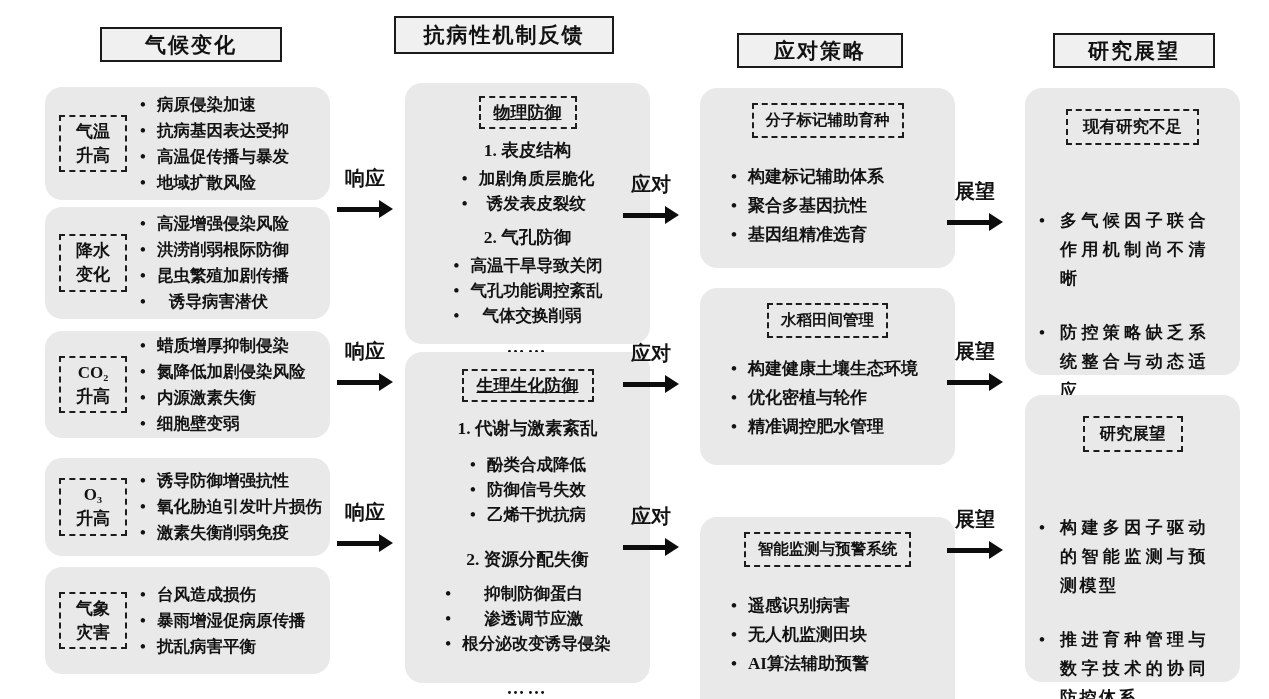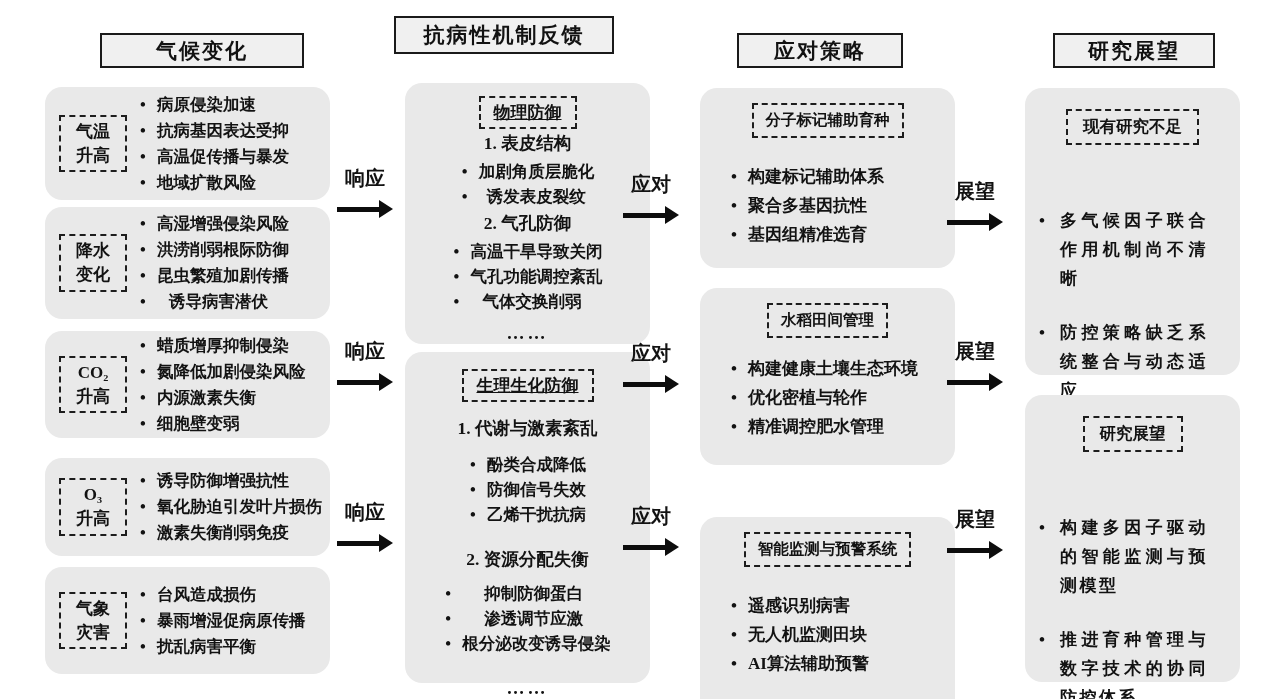--- a/index.html
+++ b/index.html
@@ -25,21 +25,21 @@
   .tagbox {
     flex:0 0 auto; border:2px dashed #1d1d1d; padding:3px 7px; min-width:50px;
     text-align:center; font-weight:bold; font-size:17px; line-height:1.4; background:transparent;
   }
   .c1 .bullets { flex:1 1 auto; margin-left:12px; }
   .b { position:relative; padding-left:18px; font-weight:bold; font-size:16.5px; line-height:26px; white-space:nowrap; }
   .b::before { content:"•"; position:absolute; left:1px; top:0; }
   
   .c2 { left:405px; width:245px; display:flex; flex-direction:column; align-items:center; }
   .tag2 { border:2px dashed #1d1d1d; padding:3px 13px; font-weight:bold; font-size:17px; margin-top:13px; text-align:center;text-decoration:underline; }
-  .sub { font-weight:bold; font-size:17.5px; margin-top:2px; }
+  .sub { font-weight:bold; font-size:17.5px; margin-top:9px; }
   .list2 { display:flex; flex-direction:column; align-items:flex-start; margin-top:4px; }
   .list2 .b { line-height:25px; }
   .more { font-weight:bold; font-size:18px; margin-top:9px; letter-spacing:3px; }
   
   .c3 { left:700px; width:255px; display:flex; flex-direction:column; align-items:center; }
   .tag3 { border:2px dashed #1d1d1d; padding:5px 12px; font-weight:bold; font-size:15.5px; margin-top:15px; text-align:center; }
   .list3 { display:flex; flex-direction:column; align-items:flex-start; align-self:flex-start; padding-left:30px; margin-top:16px; }
   .list3 .b { line-height:29px; font-size:17px; }
   .c3.tall .list3 { margin-top:24px; }
   
@@ -54,21 +54,21 @@
   .arrow-label { font-size:20px; font-weight:bold; line-height:1; }
   .arrow { display:flex; align-items:center; margin-top:12px; }
   .shaft { width:42px; height:5px; background:#0d0d0d; }
   .head  { width:0; height:0; border-left:14px solid #0d0d0d; border-top:9px solid transparent; border-bottom:9px solid transparent; }
 </style>
 </head>
 <body>
 
 <div class="canvas">
 
-  <div class="header-box" style="left:100px;top:33px;width:204px;height:35px">
+  <div class="header-box" style="left:100px;top:27px;width:182px;height:35px">
     <span>气候变化</span>
   </div>
   <div class="header-box" style="left:394px;top:16px;width:220px;height:38px">
     <span>抗病性机制反馈</span>
   </div>
   <div class="header-box" style="left:737px;top:33px;width:166px;height:35px">
     <span>应对策略</span>
   </div>
   <div class="header-box" style="left:1053px;top:33px;width:162px;height:35px">
     <span>研究展望</span>

